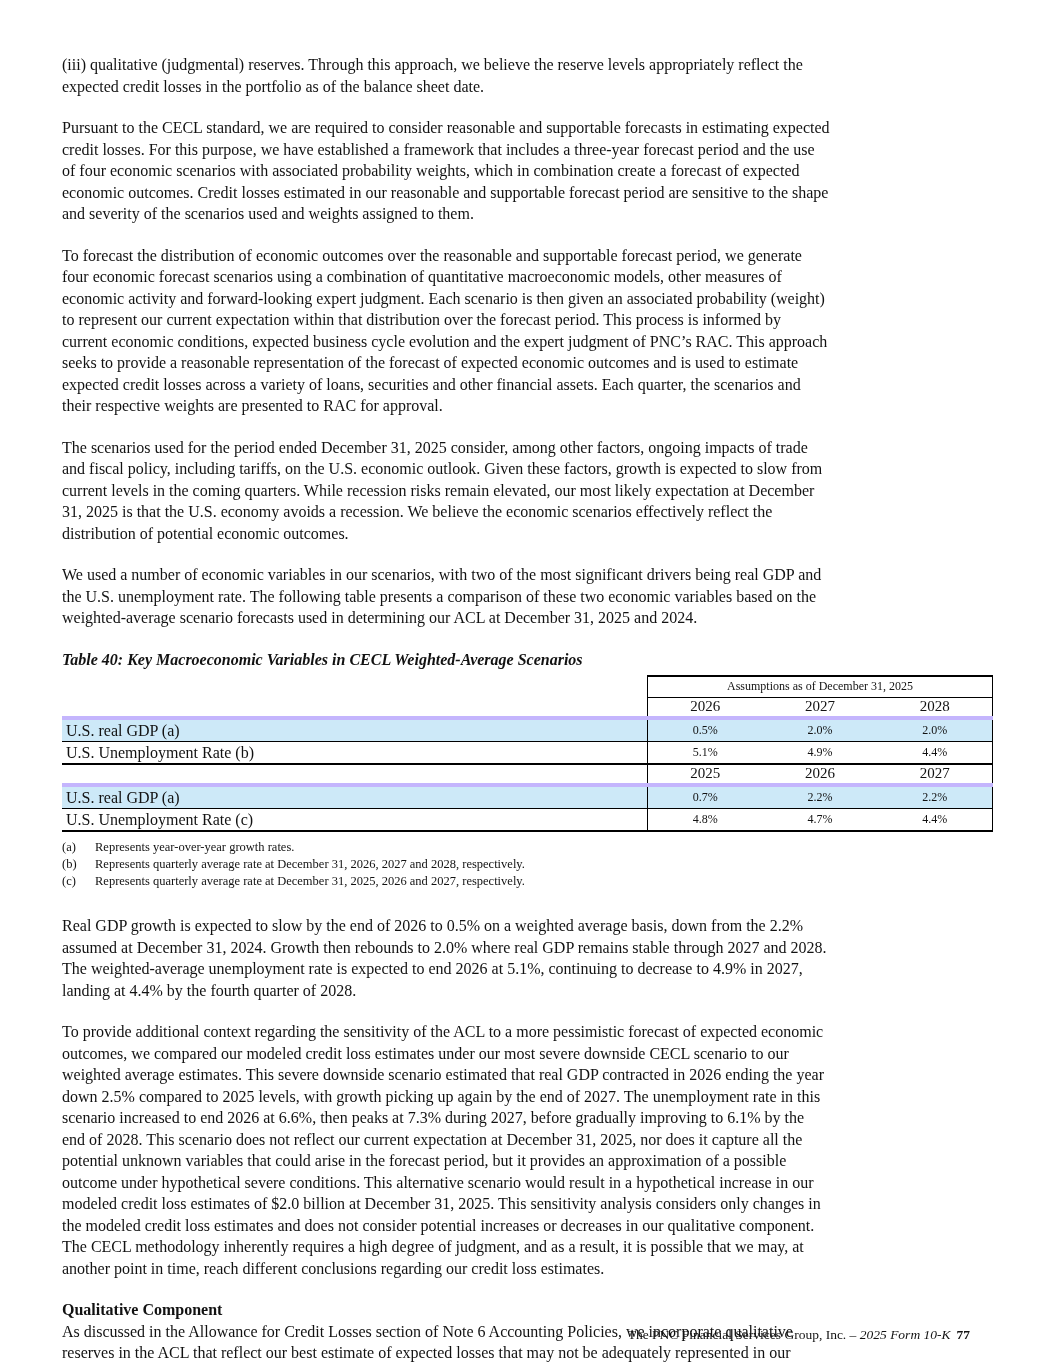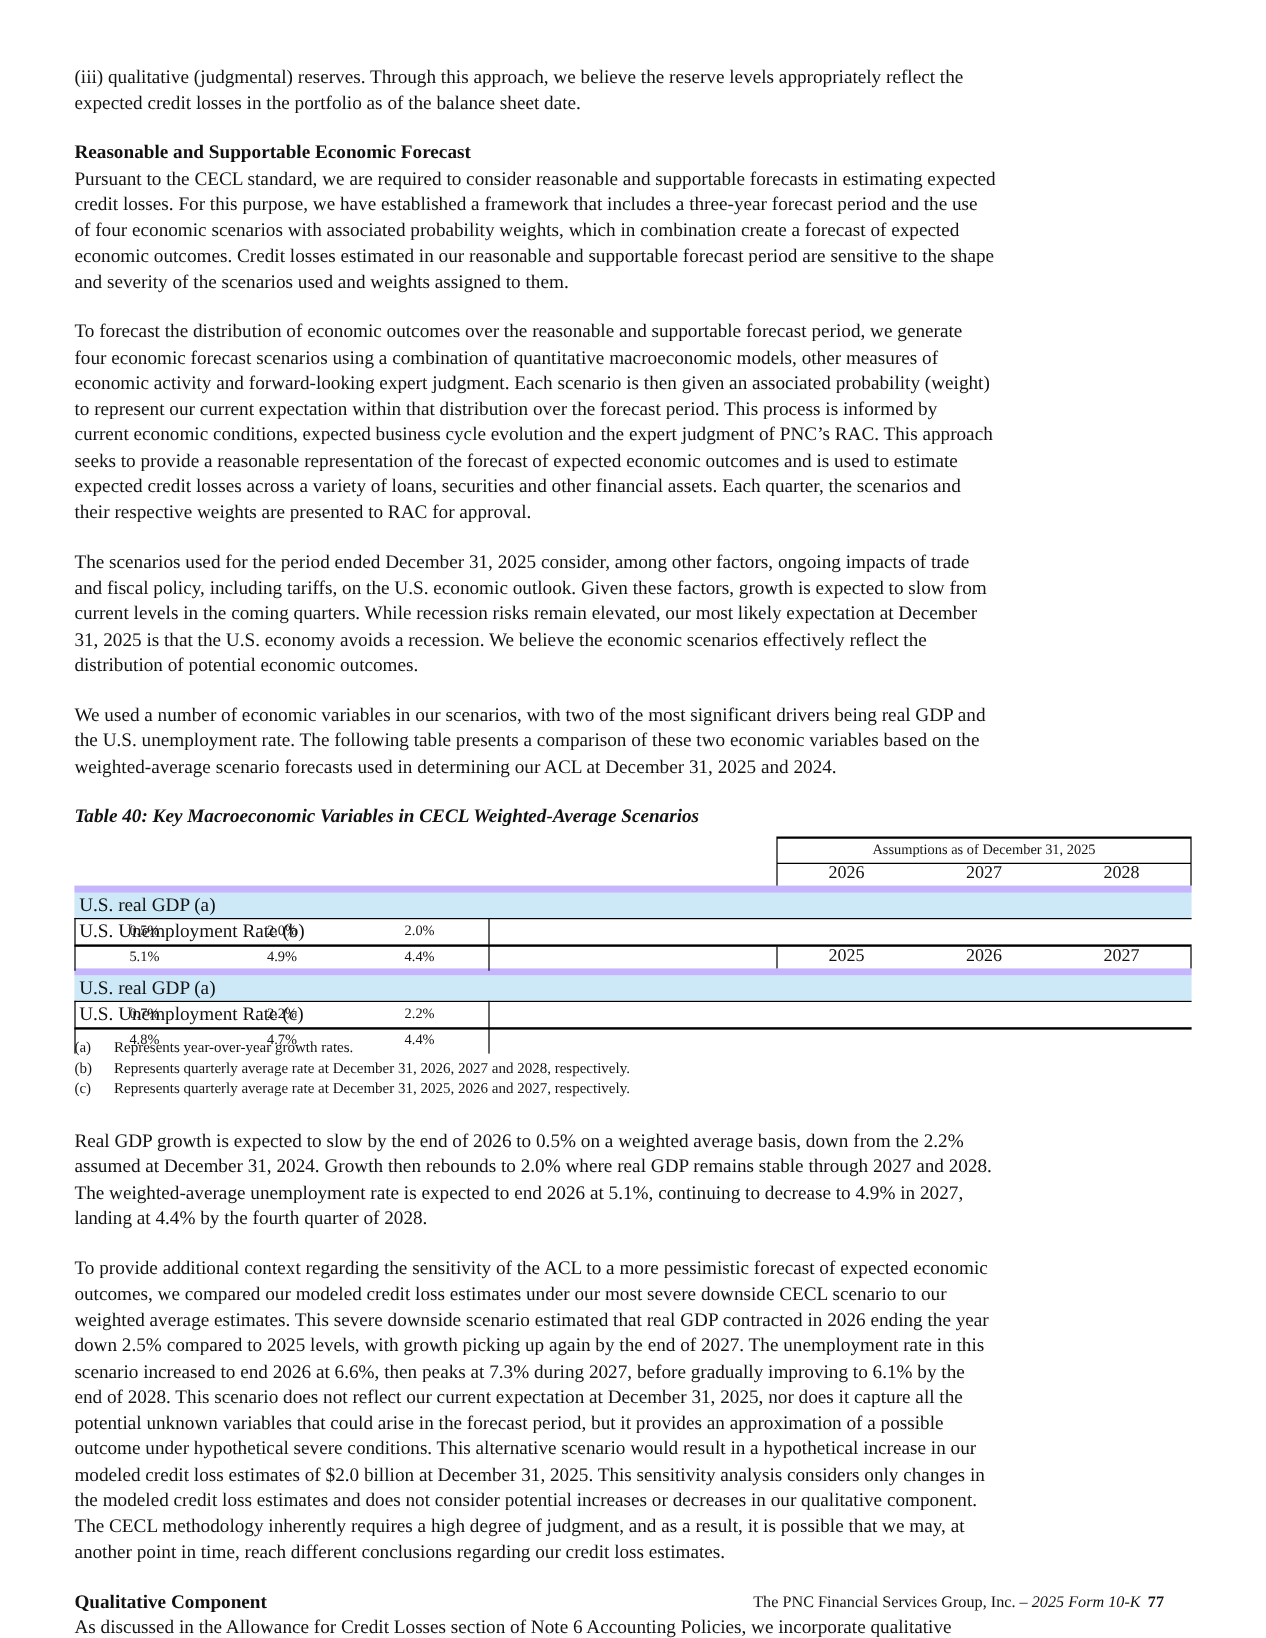--- a/index.html
+++ b/index.html
@@ -69,33 +69,32 @@
   .ct-sechdr .ct-box {
     justify-content: center;
     font-size: 12px;
     height: 23px;
     border-bottom: 1px solid #000;
   }
   .ct-sechdr.first .ct-box {
     border-top: 2px solid #000;
   }
   .ct-years {
-    border-bottom: 6px solid #c4b5fd;
+    border-bottom: 4px solid #c4b5fd;
   }
   .ct-years .ct-box {
     height: 18px;
   }
   .ct-years .ct-box span {
     flex: 1;
     text-align: center;
     font-size: 15px;
   }
   .ct-data {
     height: 21px;
-    flex-direction: column;
   }
   .ct-data .ct-box span {
     flex: 1;
     text-align: center;
     font-size: 12px;
   }
   .ct-data.sep {
     border-top: 1px solid #000;
   }
   .ct-data.section-end {
@@ -139,21 +138,20 @@
     margin-left: 6px;
   }
 </style>
 </head>
 <body>
 
 <div class="page">
 
   <p class="body-par">(iii) qualitative (judgmental) reserves. Through this approach, we believe the reserve levels appropriately reflect the expected credit losses in the portfolio as of the balance sheet date.</p>
 
-  <h3 class="section-heading">Reasonable and Supportable Economic Forecast</h3>
   <p class="body-par">Pursuant to the CECL standard, we are required to consider reasonable and supportable forecasts in estimating expected credit losses. For this purpose, we have established a framework that includes a three-year forecast period and the use of four economic scenarios with associated probability weights, which in combination create a forecast of expected economic outcomes. Credit losses estimated in our reasonable and supportable forecast period are sensitive to the shape and severity of the scenarios used and weights assigned to them.</p>
   <p class="body-par">To forecast the distribution of economic outcomes over the reasonable and supportable forecast period, we generate four economic forecast scenarios using a combination of quantitative macroeconomic models, other measures of economic activity and forward-looking expert judgment. Each scenario is then given an associated probability (weight) to represent our current expectation within that distribution over the forecast period. This process is informed by current economic conditions, expected business cycle evolution and the expert judgment of PNC’s RAC. This approach seeks to provide a reasonable representation of the forecast of expected economic outcomes and is used to estimate expected credit losses across a variety of loans, securities and other financial assets. Each quarter, the scenarios and their respective weights are presented to RAC for approval.</p>
   <p class="body-par">The scenarios used for the period ended December 31, 2025 consider, among other factors, ongoing impacts of trade and fiscal policy, including tariffs, on the U.S. economic outlook. Given these factors, growth is expected to slow from current levels in the coming quarters. While recession risks remain elevated, our most likely expectation at December 31, 2025 is that the U.S. economy avoids a recession. We believe the economic scenarios effectively reflect the distribution of potential economic outcomes.</p>
   <p class="body-par">We used a number of economic variables in our scenarios, with two of the most significant drivers being real GDP and the U.S. unemployment rate. The following table presents a comparison of these two economic variables based on the weighted-average scenario forecasts used in determining our ACL at December 31, 2025 and 2024.</p>
 
   <div class="table-title">Table 40: Key Macroeconomic Variables in CECL Weighted-Average Scenarios</div>
 
   <div class="cecl-table">
 
     <div class="ct-row ct-sechdr first">

